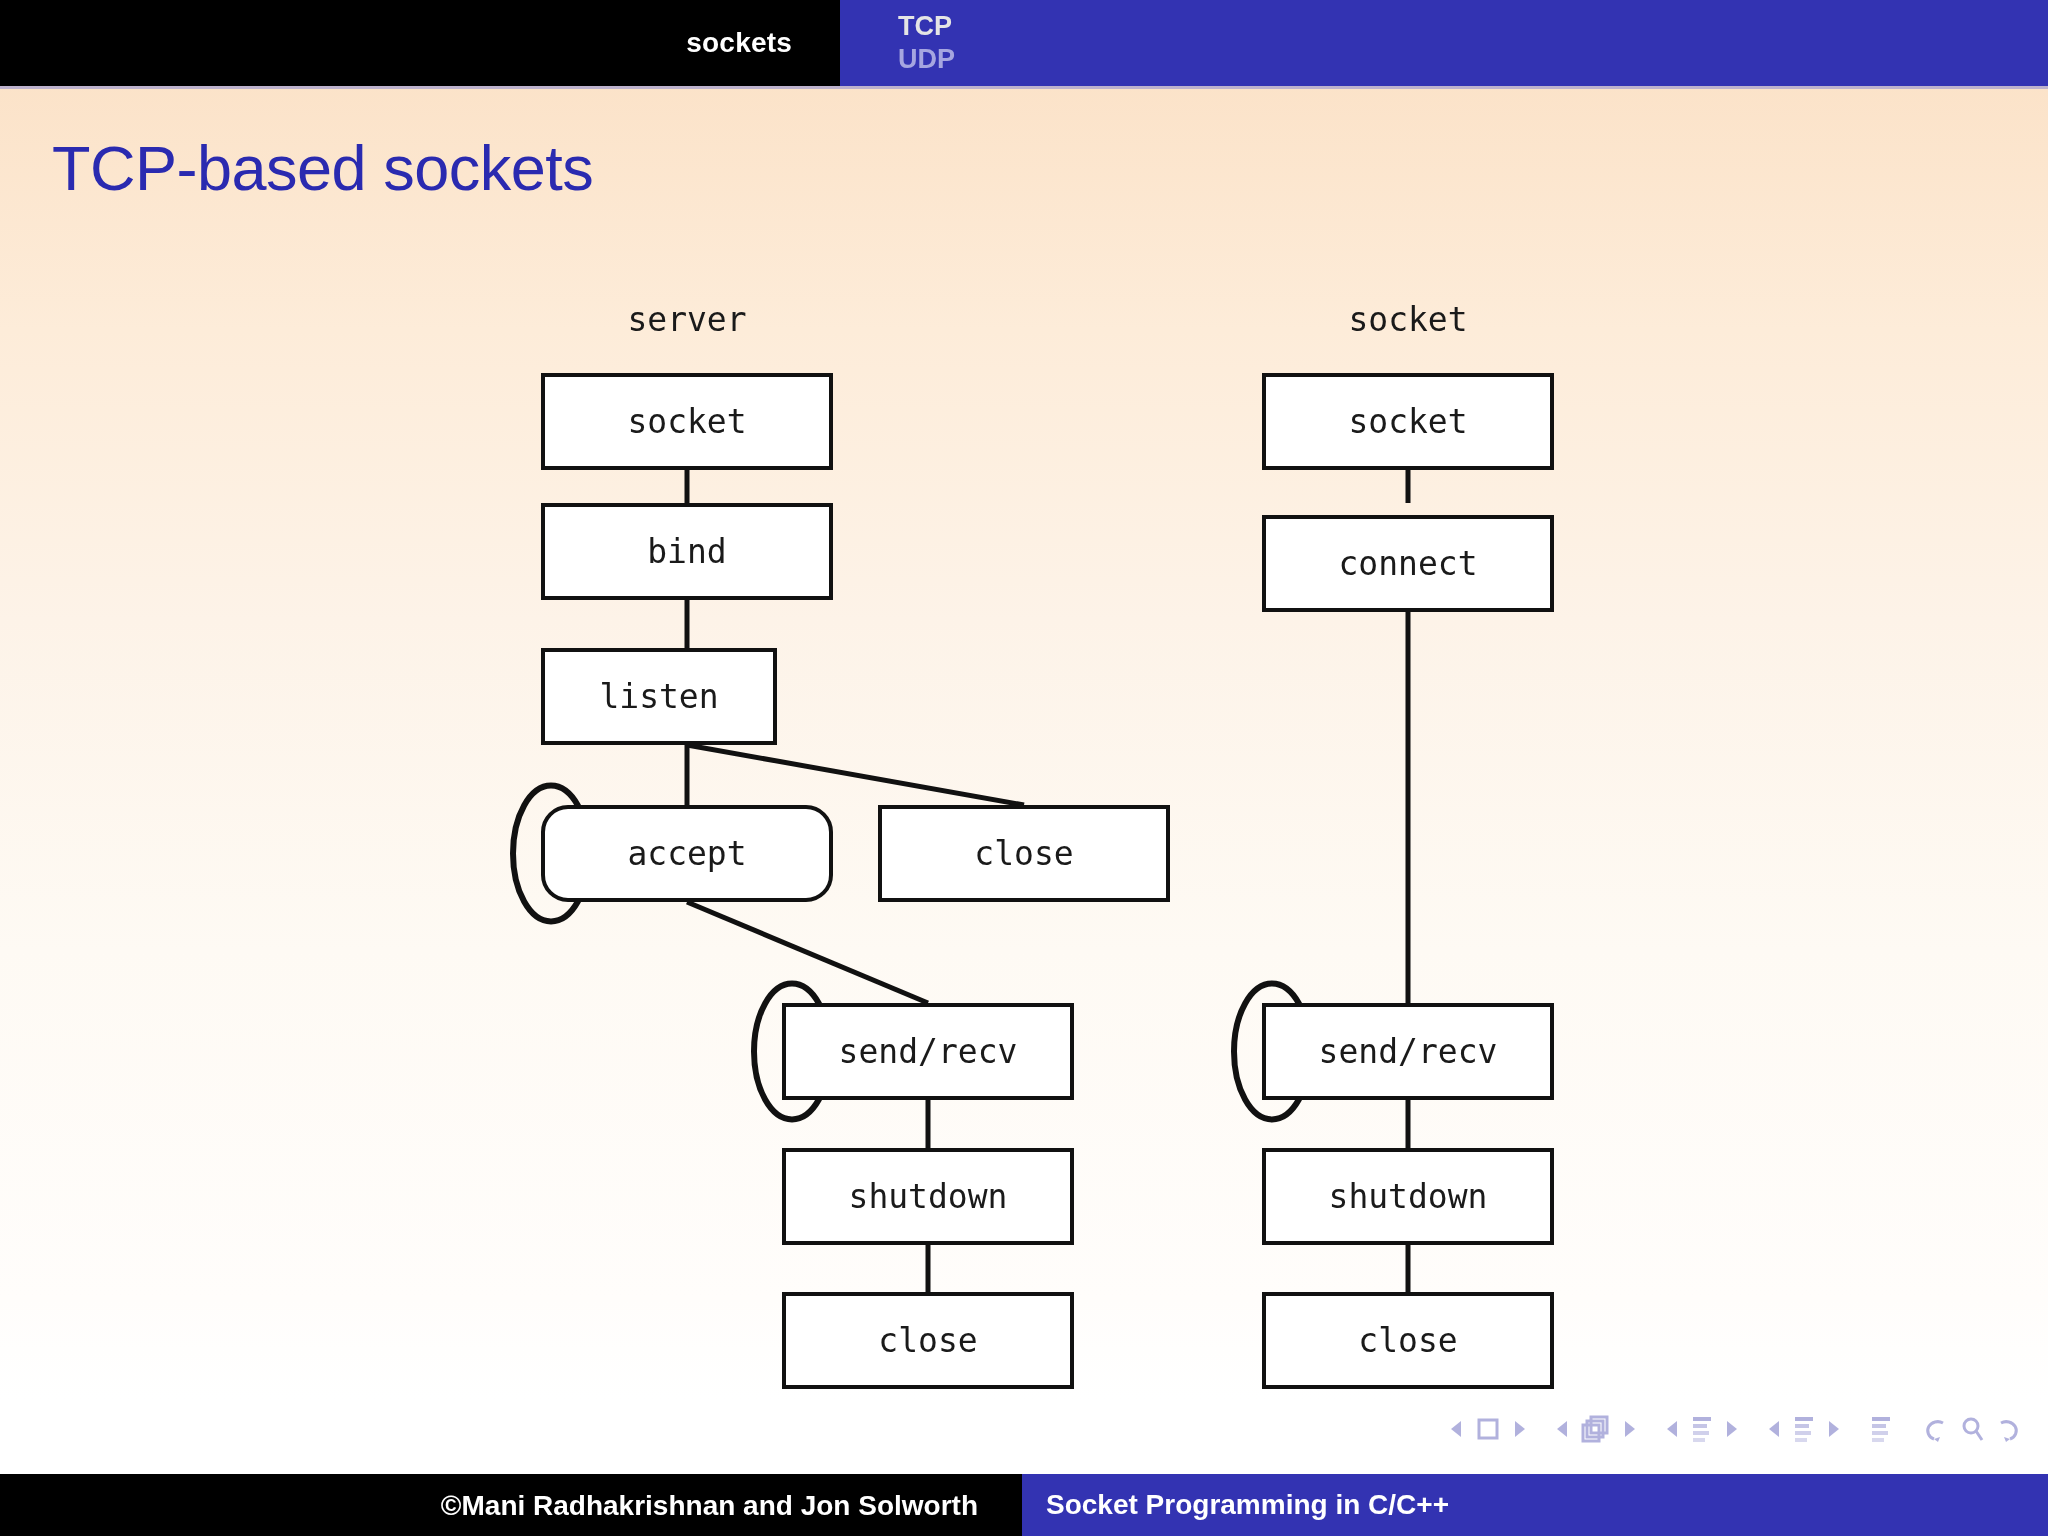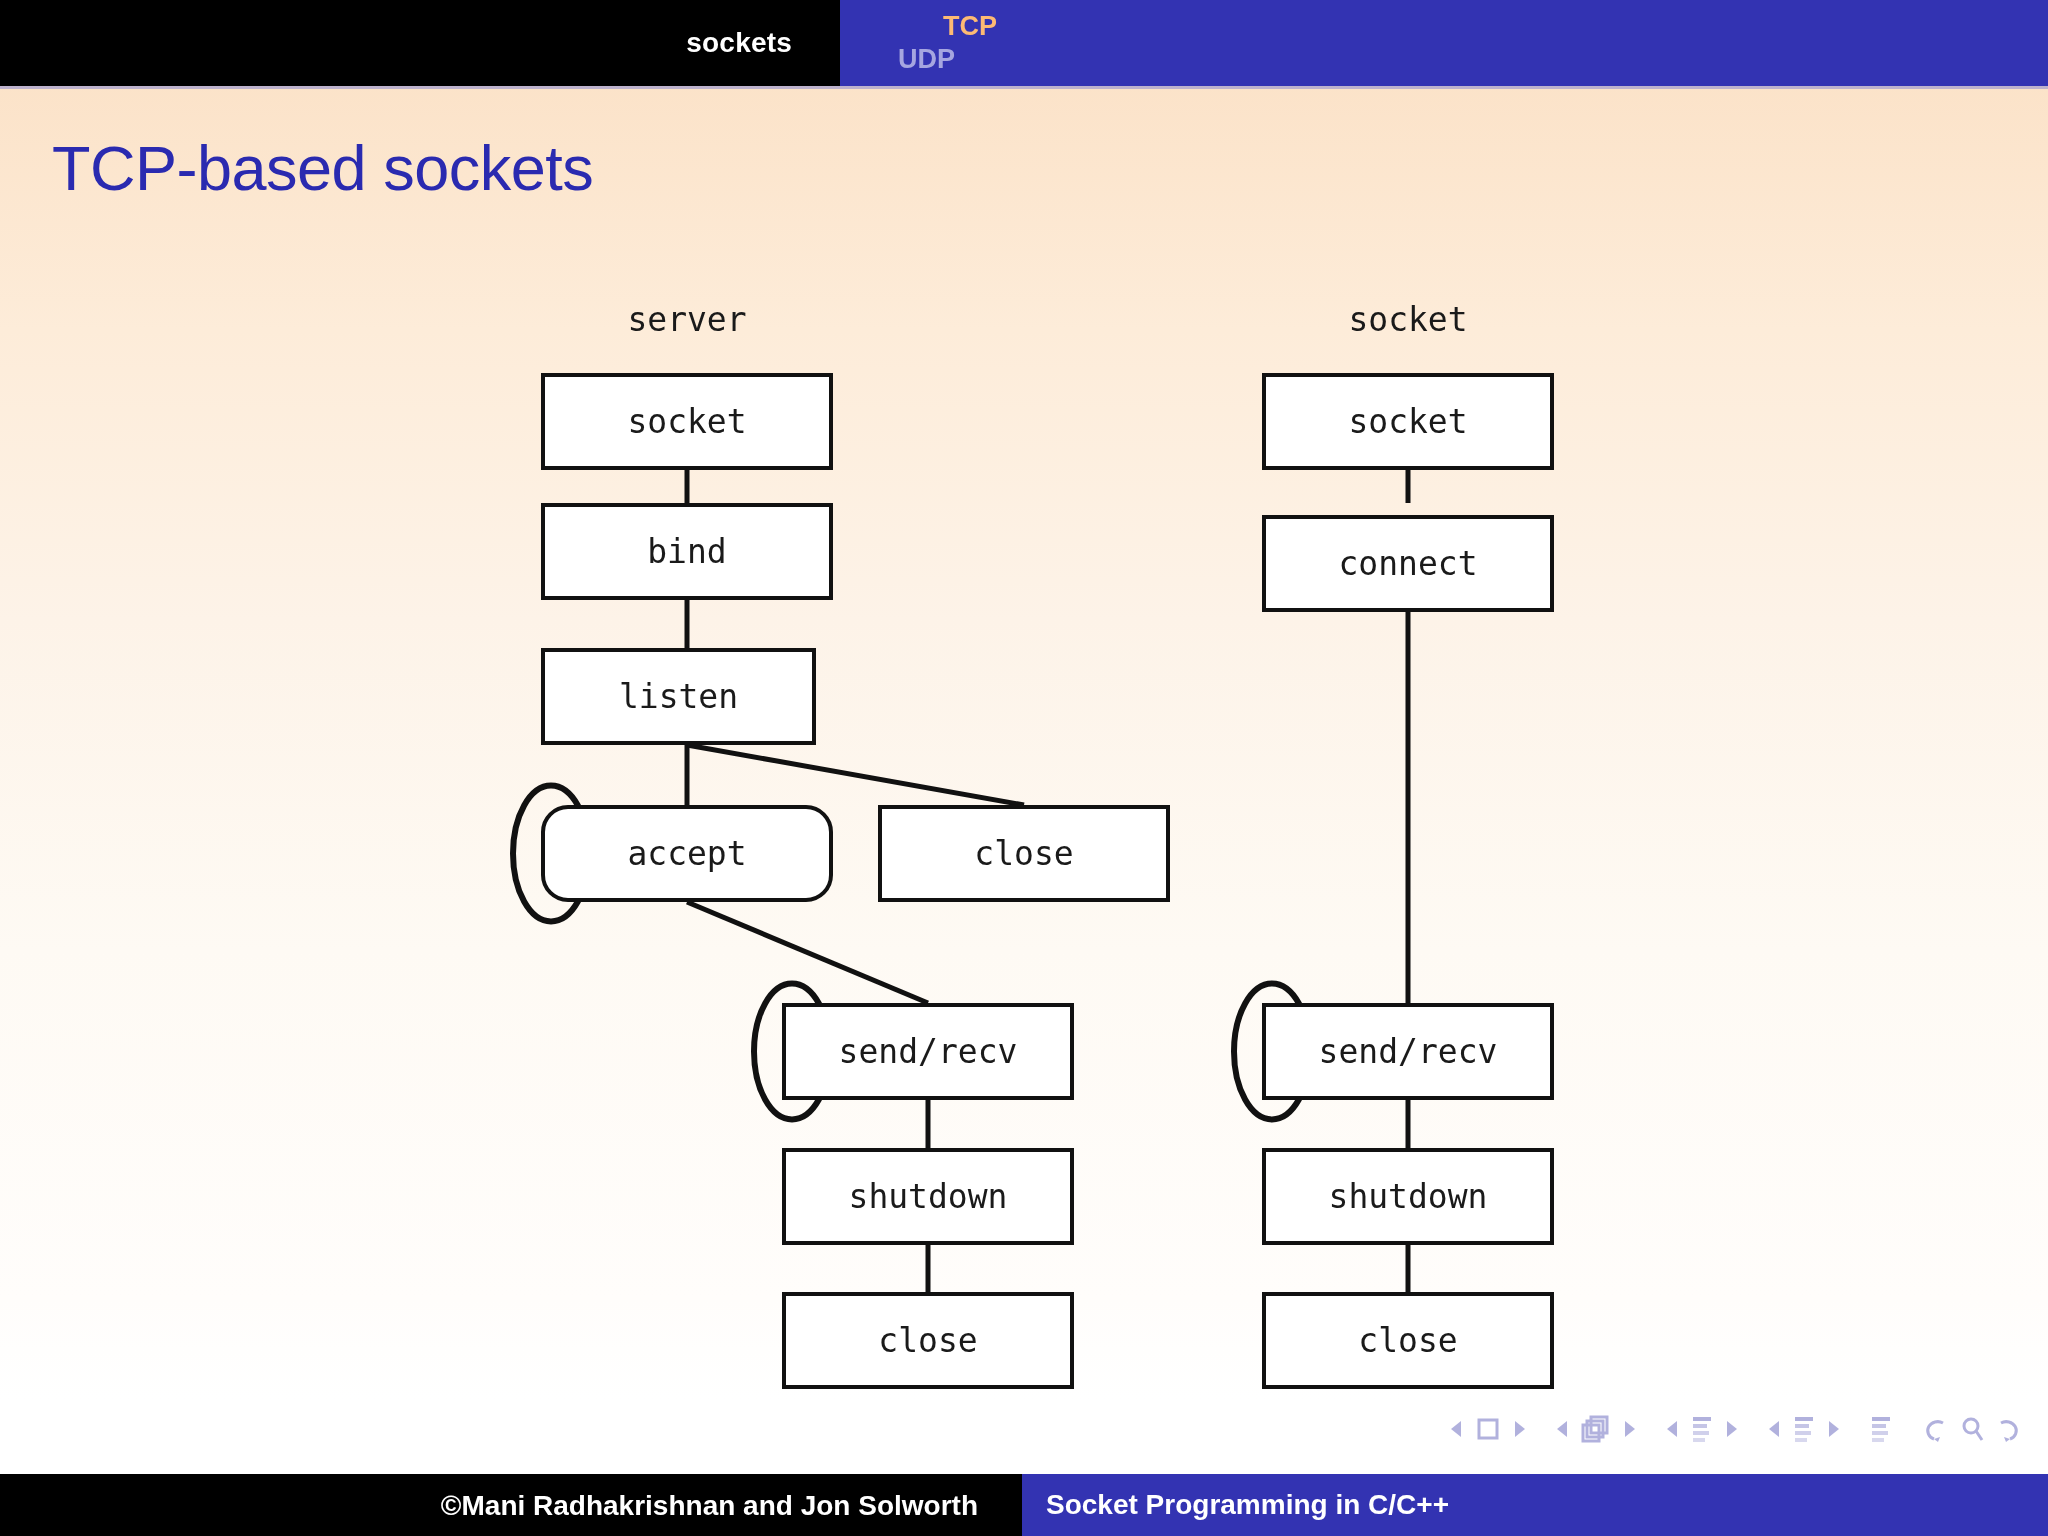--- a/index.html
+++ b/index.html
@@ -49,21 +49,21 @@
     box-sizing: border-box;
     display: flex;
     flex-direction: column;
     justify-content: center;
   }
   .head-right .lbl {
     font-size: 27px;
     font-weight: bold;
     line-height: 1.22;
   }
-  .head-right .active { color: #fdba74; margin-left: 45px; }
+  .head-right .active { color: #e5e5e5; }
   .head-right .inactive { color: #a6a6e0; }
   .headbar-underline {
     position: absolute;
     top: 86px; left: 0;
     width: 2048px;
     height: 3px;
     background: #8a8ad0;
     opacity: .55;
   }
 
@@ -200,21 +200,21 @@
 
   <div id="node-layer">
       <div class="col-label" style="left: 687px; top: 300px;">server</div>
       <div class="col-label" style="left: 1408px; top: 300px;">socket</div>
       <div class="node" style="left: 541px; top: 373px; width: 292px; height: 97px;">
         <span>socket</span>
       </div>
       <div class="node" style="left: 541px; top: 503px; width: 292px; height: 97px;">
         <span>bind</span>
       </div>
-      <div class="node" style="left: 541px; top: 648px; width: 275px; height: 97px;">
+      <div class="node" style="left: 541px; top: 648px; width: 236px; height: 97px;">
         <span>listen</span>
       </div>
       <div class="node" style="left: 541px; top: 805px; width: 292px; height: 97px; border-radius: 27px;">
         <span>accept</span>
       </div>
       <div class="node" style="left: 878px; top: 805px; width: 292px; height: 97px;">
         <span>close</span>
       </div>
       <div class="node" style="left: 782px; top: 1003px; width: 292px; height: 97px;">
         <span>send/recv</span>

